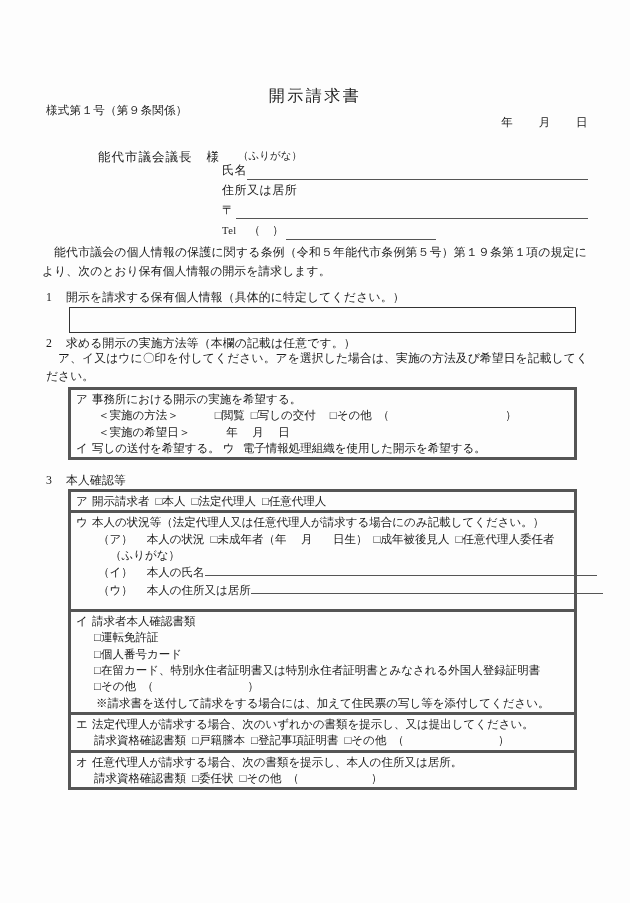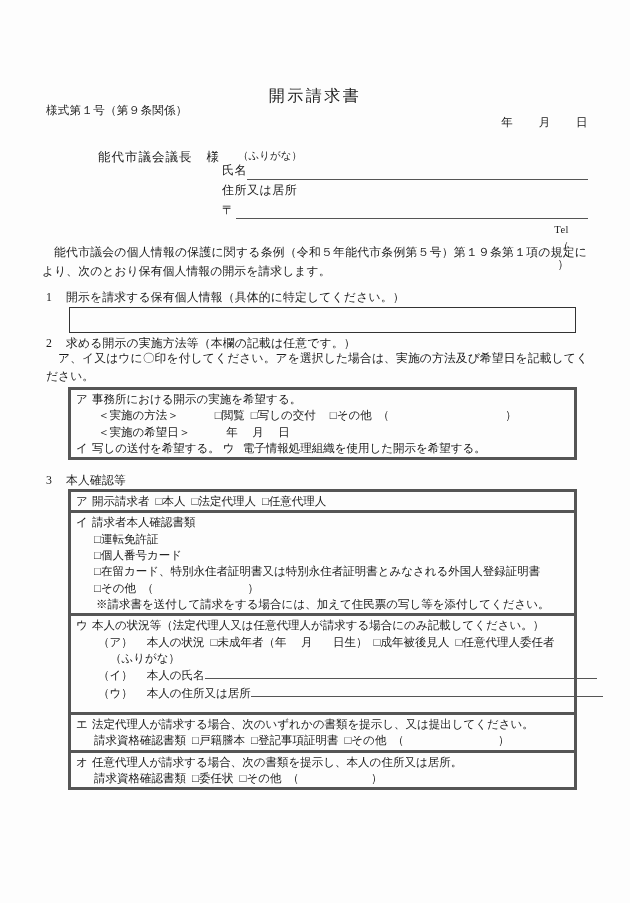--- a/index.html
+++ b/index.html
@@ -71,21 +71,21 @@
     padding-bottom: 1px;
   }
   .rule {
     flex: 1 1 auto;
     border-bottom: 1px solid #555;
     height: 13px;
   }
   .name-row  { left: 222px; top: 162px; width: 366px; text-align: right; }
   .addr-row  { left: 222px; top: 182px; width: 366px; }
   .zip-row   { left: 222px; top: 202px; width: 366px; }
-  .tel-row   { left: 205px; top: 222px; width: 366px; flex-direction: column; }
+  .tel-row   { left: 222px; top: 222px; width: 366px; }
 
   .addr-label-only {
     font-size: 12px; letter-spacing: 0.5px;
   }
   .zip-mark {
     font-size: 12px;
     padding-right: 2px;
   }
   .tel-mark {
     font-size: 10.5px;
@@ -272,54 +272,54 @@
         <td>
           <span class="nowrap">
             <span class="kana">ア</span><span>開示請求者</span><span class="gap-sm"></span><span class="chk">□本人</span><span class="gap-sm"></span><span class="chk">□法定代理人</span><span class="gap-sm"></span><span class="chk">□任意代理人</span>
           </span>
         </td>
       </tr>
 
       <tr>
         <td>
           <span class="nowrap">
+            <span class="kana">ウ</span><span>本人の状況等（法定代理人又は任意代理人が請求する場合にのみ記載してください。）</span>
+          </span>
+          <span class="lvl2 nowrap">
+            <span>（ア）</span><span class="gap-md"></span><span>本人の状況</span><span class="gap-sm"></span><span class="chk">□未成年者</span><span>（</span><span class="ymd-slot">年</span><span class="ymd-slot">月</span><span class="gap-sm"></span><span>日生）</span><span class="gap-sm"></span><span class="chk">□成年被後見人</span><span class="gap-sm"></span><span class="chk">□任意代理人委任者</span>
+          </span>
+          <span class="lvl3 nowrap">（ふりがな）</span>
+          <span class="lvl2 nowrap">
+            <span>（イ）</span><span class="gap-md"></span><span>本人の氏名</span><span class="inline-rule r-name"></span>
+          </span>
+          <span class="lvl2 nowrap">
+            <span>（ウ）</span><span class="gap-md"></span><span>本人の住所又は居所</span><span class="inline-rule r-addr"></span>
+          </span>
+          <span class="spacer-row" style="display:block;"></span>
+        </td>
+      </tr>
+
+      <tr>
+        <td>
+          <span class="nowrap">
             <span class="kana">イ</span><span>請求者本人確認書類</span>
           </span>
           <span class="lvl2b nowrap chk">□運転免許証</span>
           <span class="lvl2b nowrap chk">□個人番号カード</span>
           <span class="lvl2b nowrap chk">□在留カード、特別永住者証明書又は特別永住者証明書とみなされる外国人登録証明書</span>
           <span class="lvl2b nowrap">
             <span class="chk">□その他</span><span class="gap-sm"></span><span>（</span><span class="gap-xl"></span><span class="gap-lg"></span><span>）</span>
           </span>
           <span class="note-star nowrap">※請求書を送付して請求をする場合には、加えて住民票の写し等を添付してください。</span>
         </td>
       </tr>
 
       <tr>
         <td>
           <span class="nowrap">
-            <span class="kana">ウ</span><span>本人の状況等（法定代理人又は任意代理人が請求する場合にのみ記載してください。）</span>
-          </span>
-          <span class="lvl2 nowrap">
-            <span>（ア）</span><span class="gap-md"></span><span>本人の状況</span><span class="gap-sm"></span><span class="chk">□未成年者</span><span>（</span><span class="ymd-slot">年</span><span class="ymd-slot">月</span><span class="gap-sm"></span><span>日生）</span><span class="gap-sm"></span><span class="chk">□成年被後見人</span><span class="gap-sm"></span><span class="chk">□任意代理人委任者</span>
-          </span>
-          <span class="lvl3 nowrap">（ふりがな）</span>
-          <span class="lvl2 nowrap">
-            <span>（イ）</span><span class="gap-md"></span><span>本人の氏名</span><span class="inline-rule r-name"></span>
-          </span>
-          <span class="lvl2 nowrap">
-            <span>（ウ）</span><span class="gap-md"></span><span>本人の住所又は居所</span><span class="inline-rule r-addr"></span>
-          </span>
-          <span class="spacer-row" style="display:block;"></span>
-        </td>
-      </tr>
-
-      <tr>
-        <td>
-          <span class="nowrap">
             <span class="kana">エ</span><span>法定代理人が請求する場合、次のいずれかの書類を提示し、又は提出してください。</span>
           </span>
           <span class="lvl2b nowrap">
             <span>請求資格確認書類</span><span class="gap-sm"></span><span class="chk">□戸籍謄本</span><span class="gap-sm"></span><span class="chk">□登記事項証明書</span><span class="gap-sm"></span><span class="chk">□その他</span><span class="gap-sm"></span><span>（</span><span class="gap-xl"></span><span class="gap-lg"></span><span>）</span>
           </span>
         </td>
       </tr>
 
       <tr>
         <td>

